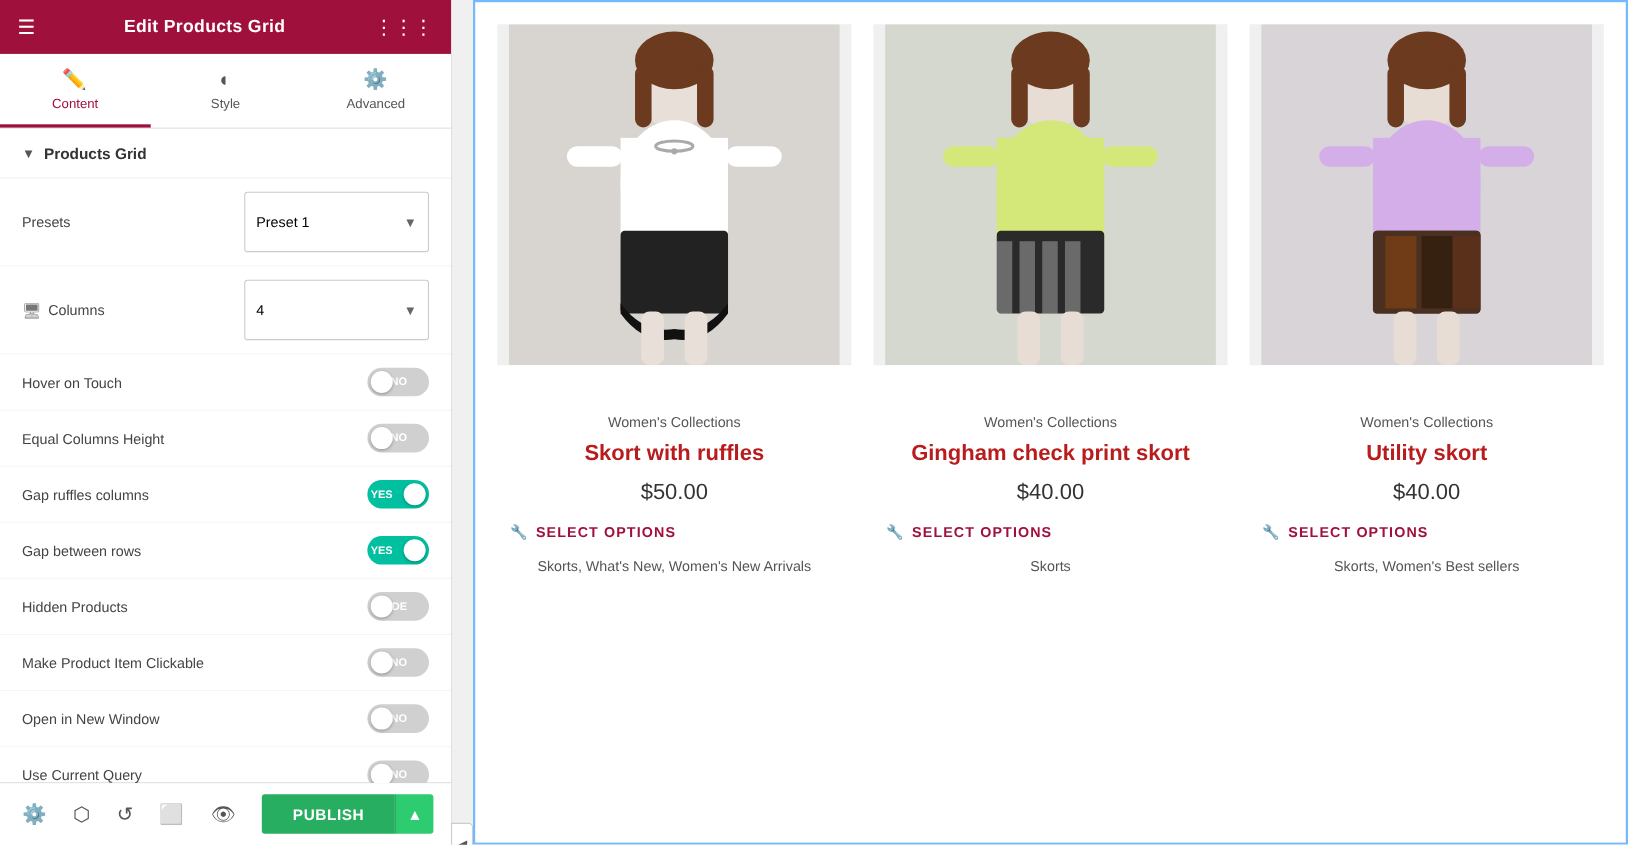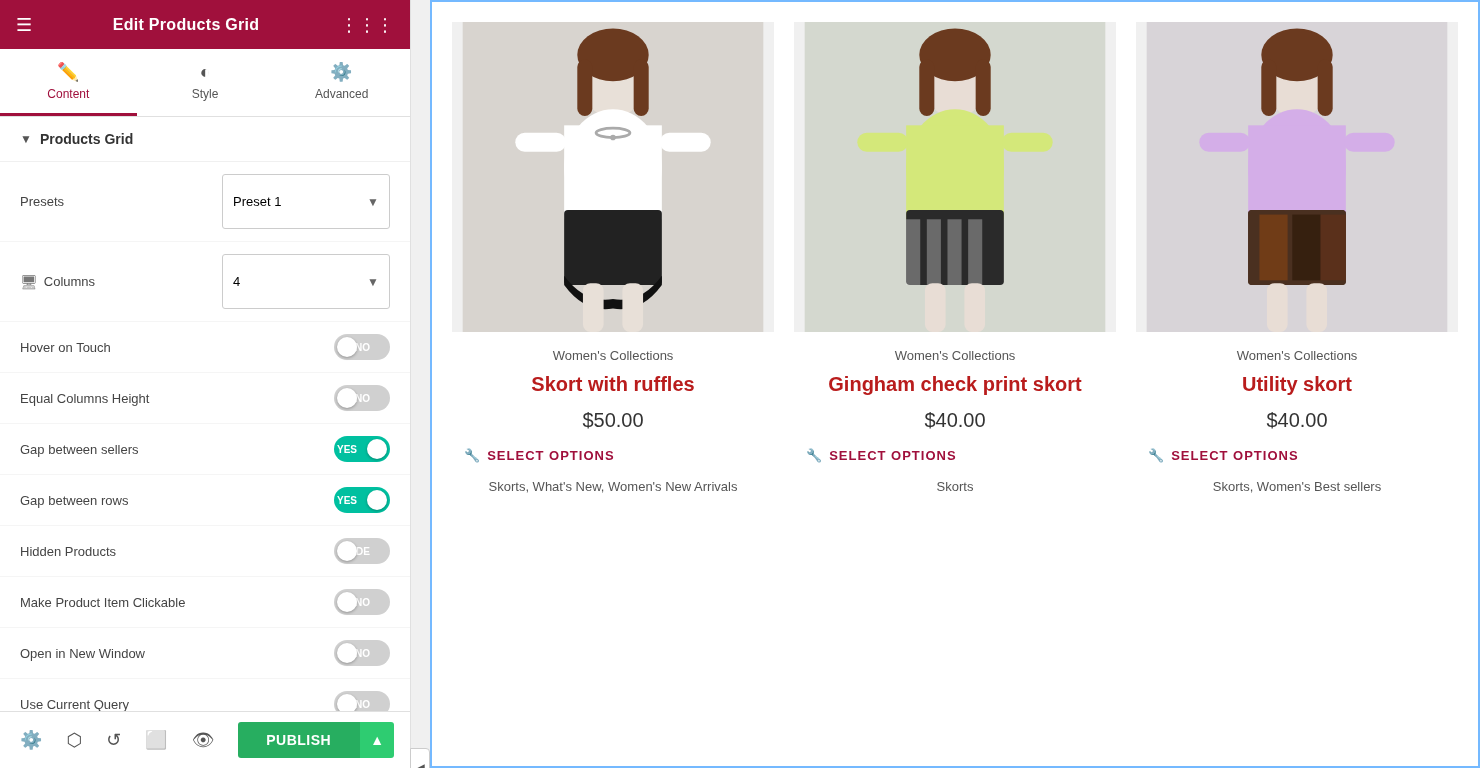--- a/index.html
+++ b/index.html
@@ -285,20 +285,21 @@
     .product-info {
       padding: 16px 12px;
       text-align: center;
       width: 100%;
     }
 
     .product-category {
       font-size: 13px;
       color: #555;
       margin-bottom: 8px;
+      margin-top: 28px;
     }
 
     .product-name {
       font-size: 20px;
       font-weight: 700;
       color: #b91c1c;
       margin-bottom: 12px;
       line-height: 1.3;
     }
 
@@ -398,21 +399,21 @@
         <div class="settings-row">
           <span class="settings-label">Equal Columns Height</span>
           <div class="toggle-container">
             <div class="toggle-switch off">
               <span class="toggle-label">NO</span>
               <div class="toggle-knob"></div>
             </div>
           </div>
         </div>
         <div class="settings-row">
-          <span class="settings-label">Gap between sellers</span>
+          <span class="settings-label">Gap ruffles columns</span>
           <div class="toggle-container">
             <div class="toggle-switch on">
               <span class="toggle-label">YES</span>
               <div class="toggle-knob"></div>
             </div>
           </div>
         </div>
         <div class="settings-row">
           <span class="settings-label">Gap between rows</span>
           <div class="toggle-container">

